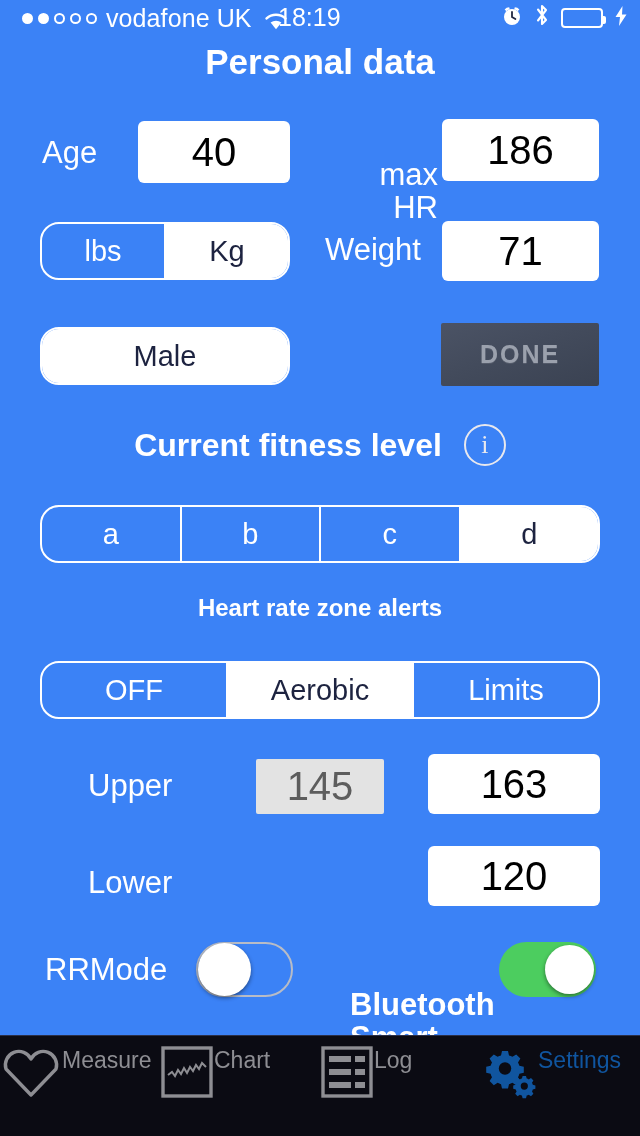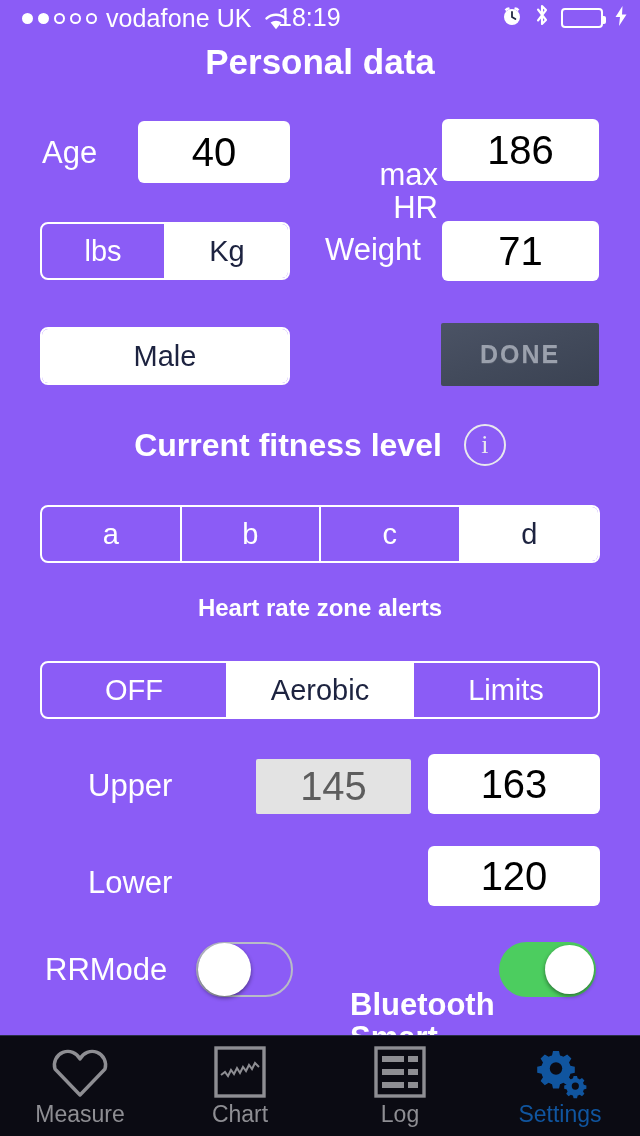--- a/index.html
+++ b/index.html
@@ -2,21 +2,21 @@
 <html><head>
 <meta charset="utf-8">
 <style>
   * { margin:0; padding:0; box-sizing:border-box; }
   html, body {
     width:640px; height:1136px;
     background:#222842;
     font-family:"Liberation Sans", sans-serif;
     overflow:hidden;
   }
-  #app { position:relative; width:640px; height:1136px; background:#8b5cf6; }
+  #app { position:relative; width:640px; height:1136px; background:#3b82f6; }
 
   
   .statusbar{
     position:absolute; left:0; top:0; width:640px; height:36px;
     color:#ffffff; font-size:25px; display:flex; align-items:center;
   }
   .sb-left{ position:absolute; left:22px; top:0; height:36px; display:flex; align-items:center; gap:9px; }
   .dots{ display:flex; align-items:center; gap:5px; }
   .dot{ width:11px; height:11px; border-radius:50%; border:2px solid #fff; }
   .dot.on{ background:#fff; }
@@ -57,21 +57,21 @@
     position:absolute; background:#ffffff; border-radius:6px;
     display:flex; align-items:center; justify-content:center;
     color:#000000; font-size:40px;
   }
   .field.flat{
     background:#e3e3e3; border-radius:2px; color:#5d5d5d;
   }
 
   
   .seg{
-    position:absolute; border:2px solid #ffffff; border-radius:8px;
+    position:absolute; border:2px solid #ffffff; border-radius:19px;
     display:flex; overflow:hidden; background:transparent;justify-content:flex-end;
   }
   .seg .segbtn{
     flex:1 1 0; display:flex; align-items:center; justify-content:center;
     color:#ffffff; font-size:29px; border-right:2px solid #ffffff;
   }
   .seg .segbtn:last-child{ border-right:none; }
   .seg .segbtn.sel{ background:#ffffff; color:#1d2340; }
 
   
@@ -97,22 +97,22 @@
   }
   .toggle.off .knob{ width:53px; height:53px; margin-left:-1px; }
 
   
   #tabbar{
     position:absolute; left:0; bottom:0; width:640px; height:101px;
     background:#0b0b13; border-top:1px solid #2a2f48;
     display:flex;
   }
   .tab{
-    flex:1 1 0; display:flex; flex-direction:column;
-    align-items:center; justify-content:flex-start; padding-top:9px;
+    flex:1 1 0; display:flex; flex-direction:row;
+    justify-content:flex-start; padding-top:9px;
     color:#8e8e93; font-size:23px;
   }
   .tab .ticon{ height:54px; display:flex; align-items:center; justify-content:center; }
   .tab .tlabel{ margin-top:2px; }
   .tab.active{ color:#10559f; }
 </style>
 </head>
 <body>
 
 <div id="app">
@@ -198,21 +198,21 @@
 
   <div class="title" id="title-hrzones">Heart rate zone alerts</div>
 
   <div class="seg" style="left:40px; top:661px; width:560px; height:58px;">
     <div class="segbtn">OFF</div>
     <div class="segbtn sel">Aerobic</div>
     <div class="segbtn">Limits</div>
   </div>
 
   <div class="label" style="left:88px; top:768px;">Upper</div>
-  <div class="field flat" style="left:256px; top:759px; width:155px; height:55px;">145</div>
+  <div class="field flat" style="left:256px; top:759px; width:128px; height:55px;">145</div>
   <div class="field" style="left:428px; top:754px; width:172px; height:60px;">163</div>
 
   <div class="label" style="left:88px; top:865px;">Lower</div>
   <div class="field" style="left:428px; top:846px; width:172px; height:60px;">120</div>
 
   <div class="label" style="left:45px; top:952px;">RRMode</div>
   <div class="toggle off" style="left:196px; top:942px;">
     <span class="knob"></span>
   </div>
 

